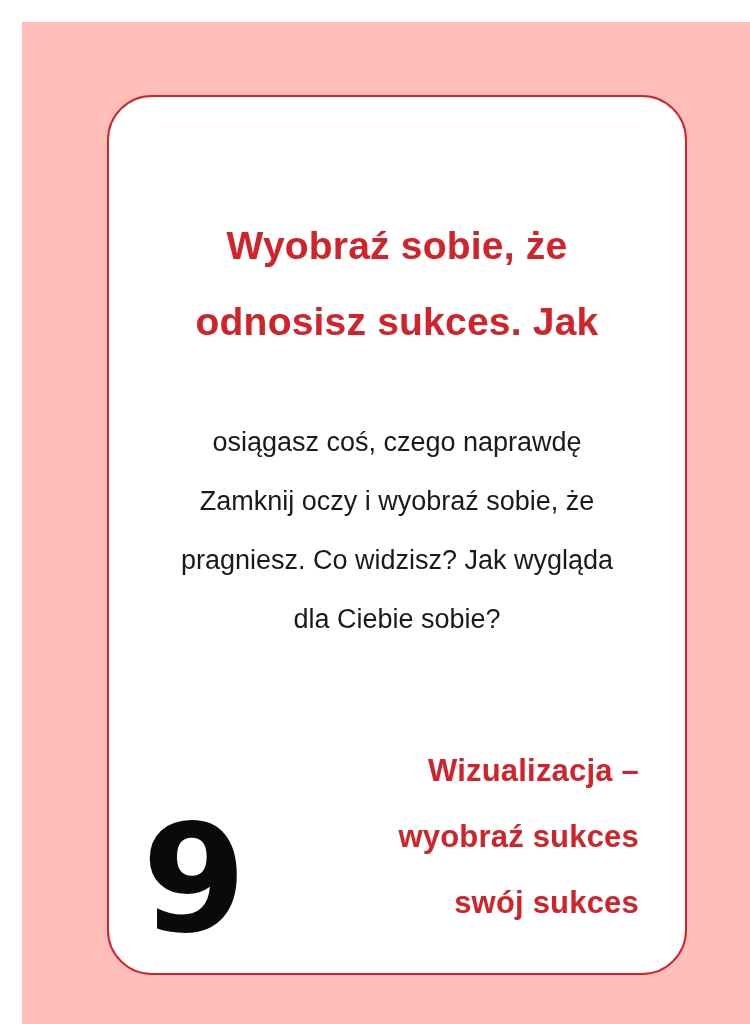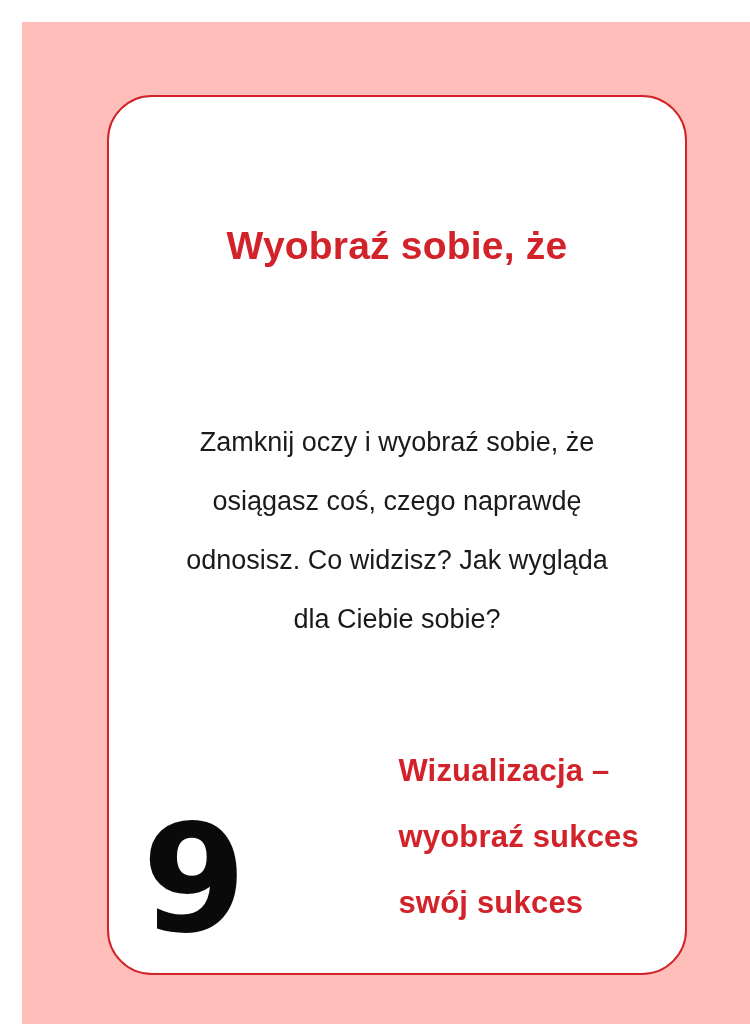--- a/index.html
+++ b/index.html
@@ -65,41 +65,43 @@
     font-size: 150px;
     line-height: 1;
     color: #0a0a0a;
     letter-spacing: -2px;
   }
 
   .card-footer {
     position: absolute;
     right: 24px;
     bottom: 26px;
+    text-align: right;
     color: #d2232a;
     font-size: 31px;
     font-weight: bold;
     line-height: 44px;
     letter-spacing: 0.2px;
   }
 </style>
 </head>
 <body>
 
 <div class="page">
   <div class="card">
 
     <h1 class="card-title">
       <span class="title-line">Wyobraź sobie, że</span>
+      <span class="title-line">odnosisz sukces. Jak</span>
     </h1>
 
     <p class="card-body">
+      <span class="body-line">osiągasz coś, czego naprawdę</span>
       <span class="body-line">Zamknij oczy i wyobraź sobie, że</span>
-      <span class="body-line">osiągasz coś, czego naprawdę</span>
-      <span class="body-line">odnosisz. Co widzisz? Jak wygląda</span>
+      <span class="body-line">pragniesz. Co widzisz? Jak wygląda</span>
       <span class="body-line">dla Ciebie sobie?</span>
     </p>
 
     <div class="card-number">9</div>
 
     <div class="card-footer">
       <span class="footer-line">Wizualizacja –</span>
       <span class="footer-line">wyobraź sukces</span>
       <span class="footer-line">swój sukces</span>
     </div>

